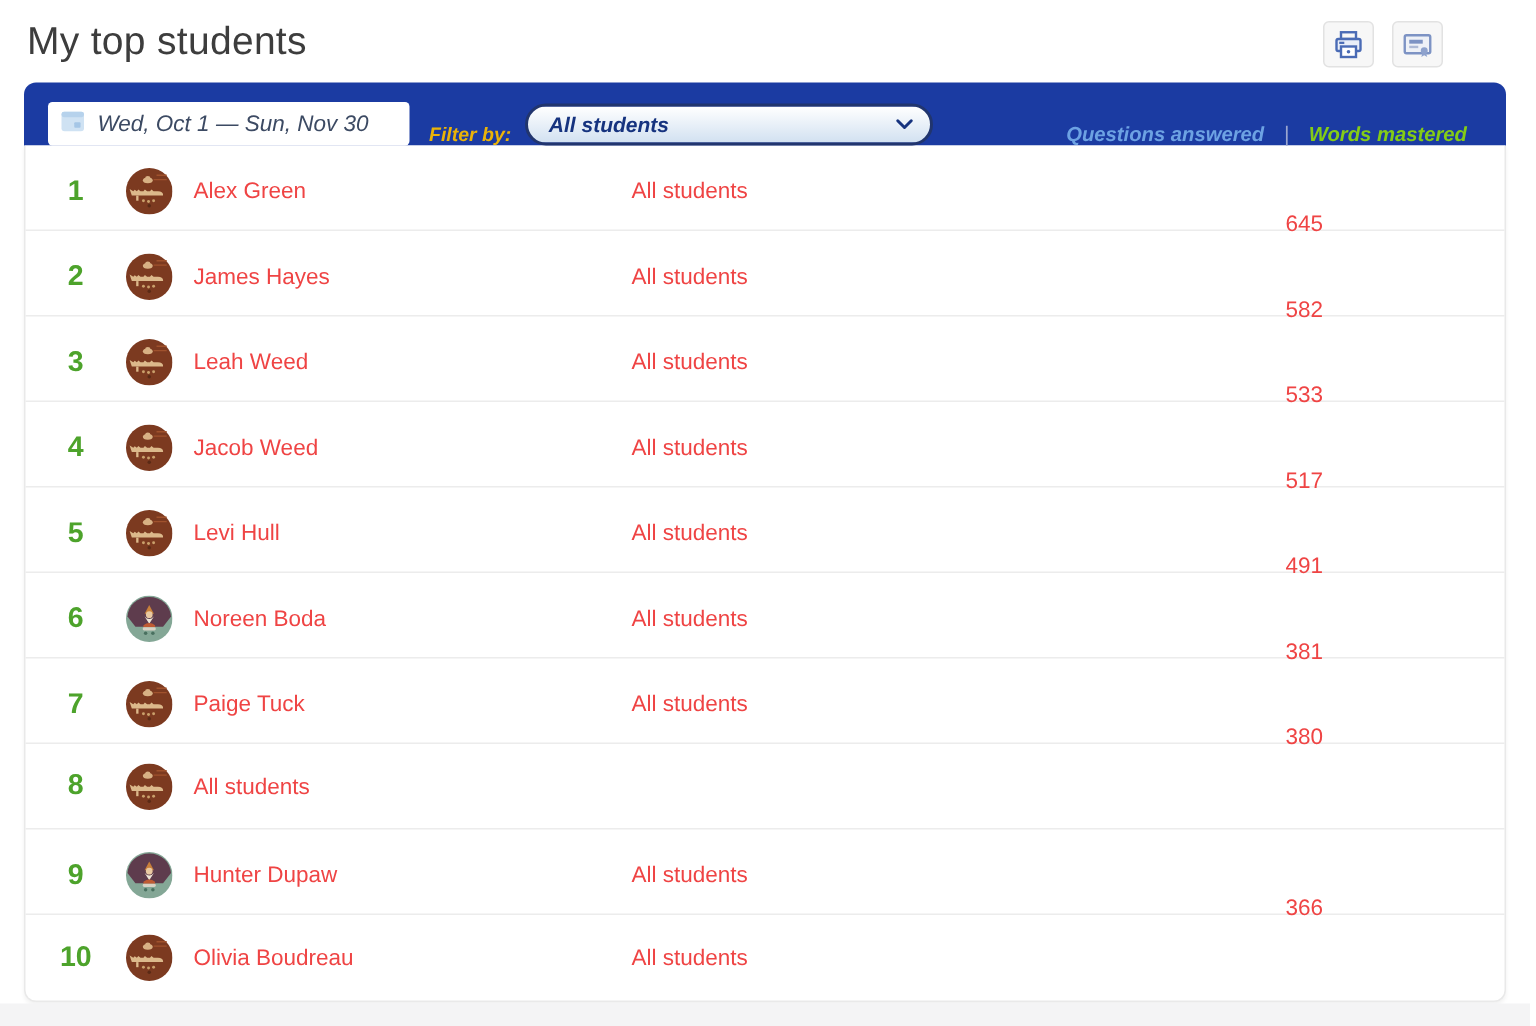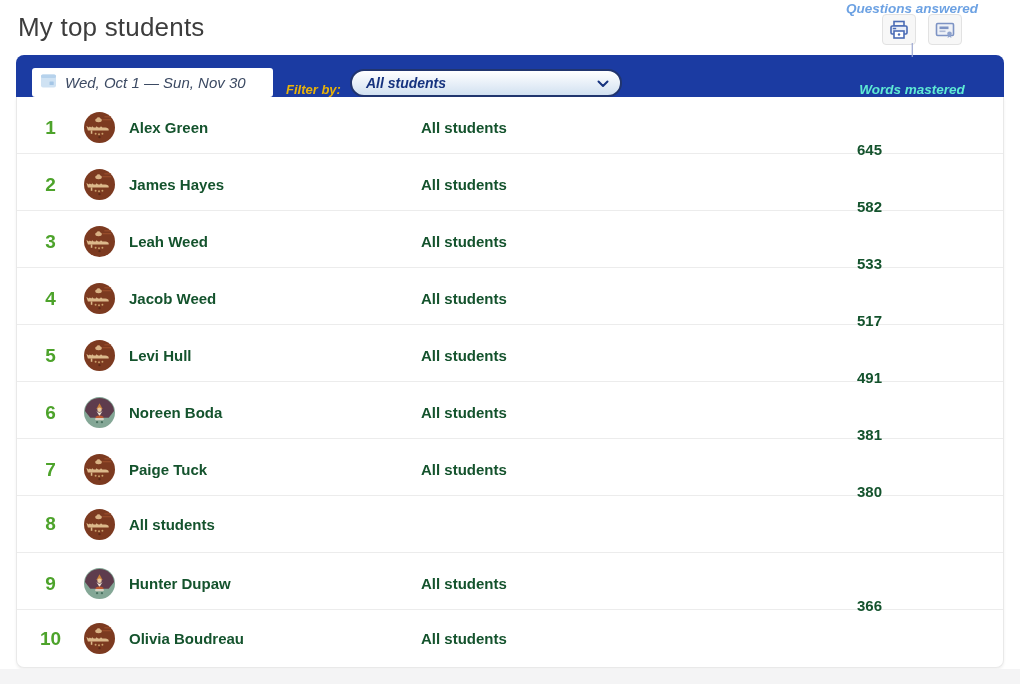--- a/index.html
+++ b/index.html
@@ -23,37 +23,37 @@
                 display:flex; align-items:flex-end; padding:0 26px 0 16px;font-style:italic; }
   .date-range { width:241px; height:29px; background:#ffffff; border-radius:3px;
                 display:flex; align-items:center; gap:8px; padding:0 8px; cursor:pointer; }
   .date-range .txt { font-size:15px; color:#3c4a63; white-space:nowrap; }
   .filter-label { color:#eab308; font-size:13px; font-weight:700; margin-left:13px; }
   .student-select { width:272px; height:28px; margin-left:9px; border:2px solid #21356e;
                     border-radius:15px; background:linear-gradient(#ffffff,#d2e1f1);
                     display:flex; align-items:center; justify-content:space-between;
                     padding:0 11px 0 14px; cursor:pointer; }
   .student-select .val { font-size:14px; font-weight:700; color:#16337f; }
-  .metric-tabs { margin-left:auto; display:flex; align-items:center; gap:25px;
-                 font-size:13.5px; white-space:nowrap;flex-direction:column; }
+  .metric-tabs { margin-left:auto; display:flex; align-items:center; gap:13px;
+                 font-size:13.5px; white-space:nowrap; }
   .tab { cursor:pointer; }
   .tab.inactive { color:#6da2e3; font-weight:700; }
-  .tab.active { color:#5eead4; font-weight:700; }
+  .tab.active { color:#84cc16; font-weight:700; }
   .tab-sep { color:#9aa6d0; font-weight:400; font-size:14px; }
 
   
   .rows { background:#ffffff; border:1px solid #e9e9e9; border-top:none;
           border-radius:0 0 8px 8px; box-shadow:0 2px 3px rgba(0,0,0,0.06); }
   .row { display:grid; grid-template-columns:67px 45px 292px 246px 215px auto;
          align-items:center; height:57px; border-bottom:1px solid #ececec; }
   .row:last-child { border-bottom:none; }
   .rank { text-align:center; font-size:19px; font-weight:700; color:#4da32b; }
   .avatar { width:31px; height:31px; }
   .avatar svg { display:block; }
-  .name, .group, .value { font-size:15px; color:#14532d;font-weight:bold; }
+  .name, .group, .value { font-size:15px; color:#ef4444; }
   .value { text-align:right;margin-top:44px; }
 
   .footer-strip { position:absolute; left:0; right:0; bottom:0; height:15px; background:#f4f4f5; }
 </style>
 </head>
 <body>
 
 <div class="page">
 
   <div class="header">

